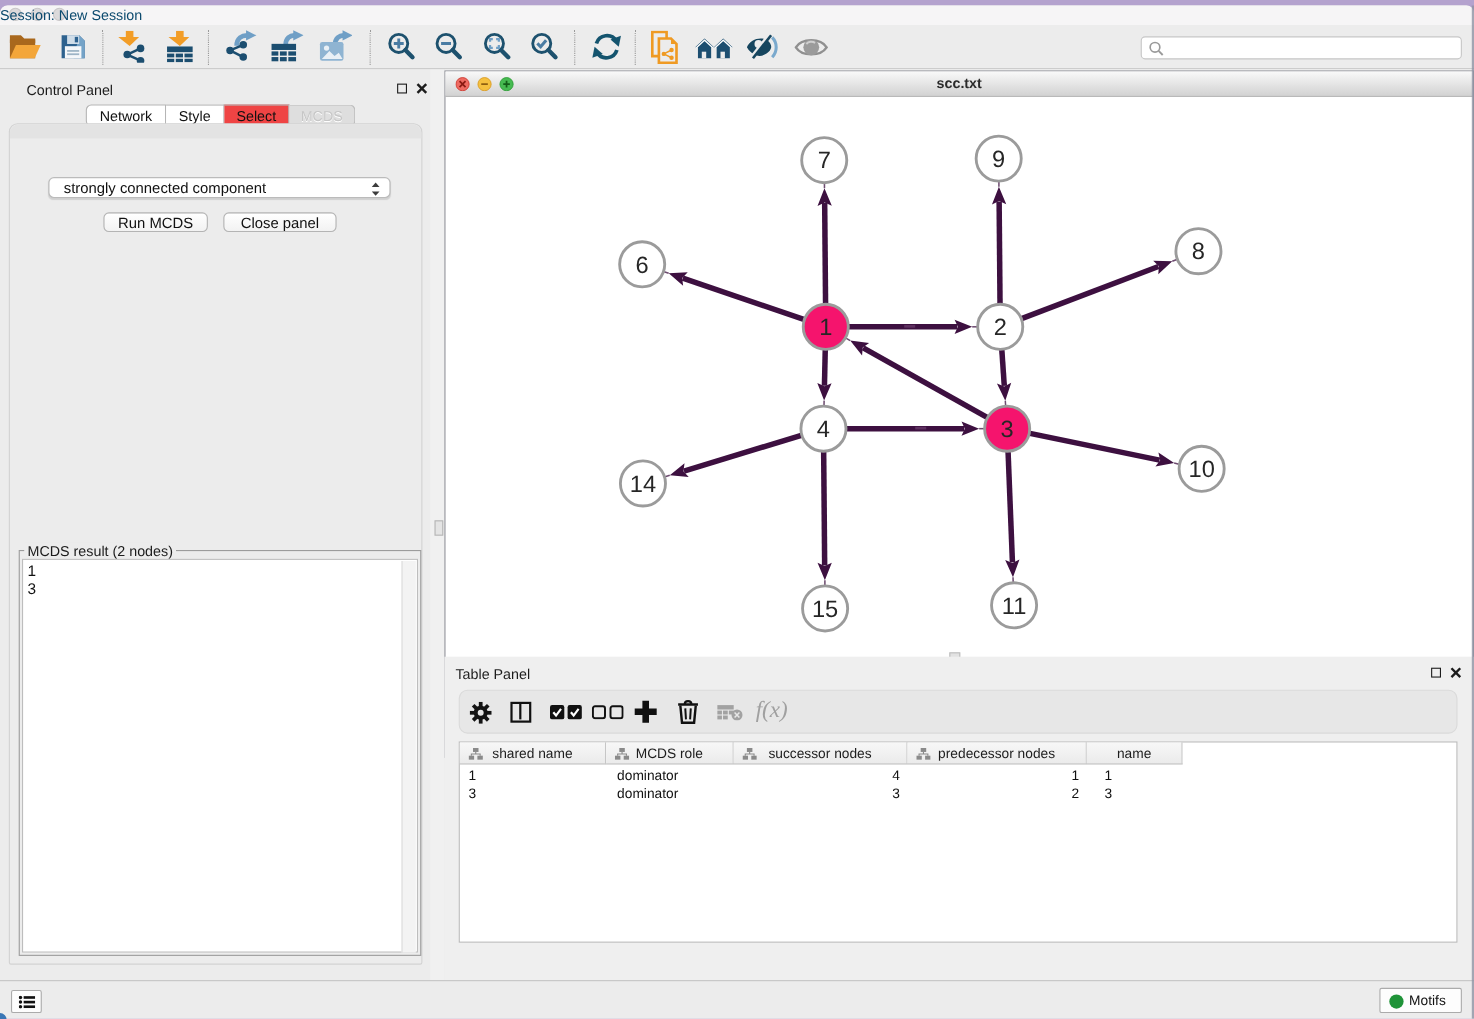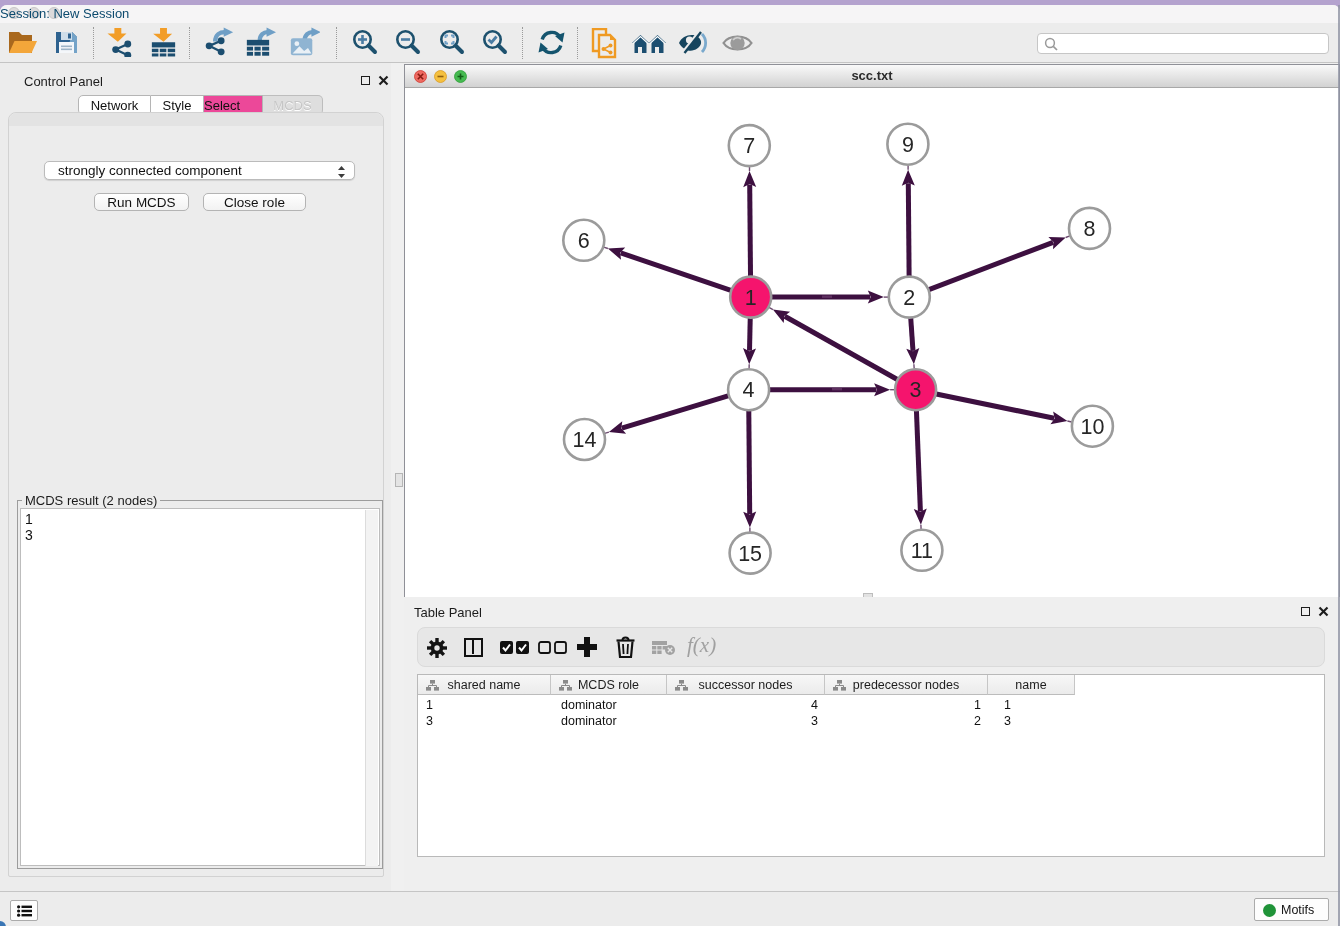--- a/index.html
+++ b/index.html
@@ -190,36 +190,36 @@
     <svg class="abs" style="left:378px;top:12px" width="11" height="11" viewBox="0 0 11 11">
         <g stroke="#1c1c1c" stroke-width="2.2">
           <line x1="1.5" y1="1.5" x2="9.5" y2="9.5"></line>
           <line x1="9.5" y1="1.5" x2="1.5" y2="9.5"></line>
         </g>
       </svg>
 
     <div class="abs" style="left:78px;top:32px;height:20px;display:flex;font-size:13px">
       <div style="width:73px;background:#fff;border:1px solid #b5b5b5;border-radius:5px 0 0 5px;text-align:center;line-height:19px;color:#111">Network</div>
       <div style="width:53px;background:#fff;border:1px solid #b5b5b5;border-left:none;text-align:center;line-height:19px;color:#111">Style</div>
-      <div style="width:59px;background:#ec4899;border:1px solid #b5b5b5;border-left:none;line-height:19px;color:#111">Select</div>
+      <div style="width:59px;background:#ef4444;border:1px solid #b5b5b5;border-left:none;text-align:center;line-height:19px;color:#111">Select</div>
       <div style="width:60px;background:#dedede;border:1px solid #bdbdbd;border-left:none;border-radius:0 5px 5px 0;text-align:center;line-height:19px;color:#c6c6c6;text-shadow:0 1px 0 #fff">MCDS</div>
     </div>
 
     <div class="abs" style="left:8px;top:49px;width:376px;height:765px;background:#ececec;border:1px solid #d2d2d2;border-radius:8px 8px 2px 2px">
       <div style="position:absolute;left:0;top:0;width:100%;height:13px;background:#e3e3e3;border-radius:8px 8px 0 0"></div>
     </div>
     <div class="abs" style="left:44px;top:98px;width:311px;height:19px;background:#fff;border:1px solid #bbb;border-radius:5px;box-shadow:0 1px 1px rgba(0,0,0,0.12)">
       <div style="position:absolute;left:13px;top:1px;font-size:13.5px;color:#111">strongly connected component</div>
       <svg style="position:absolute;right:7px;top:2.5px" width="11" height="14" viewBox="0 0 11 14">
         <path d="M2 5 L5.5 1 L9 5 Z" fill="#3c3c3c"></path>
           <path d="M2 9 L5.5 13 L9 9 Z" fill="#3c3c3c"></path>
       </svg>
     </div>
     <div class="abs btn" style="left:94px;top:130px;width:95px;height:18px;font-size:13.5px;line-height:17px;color:#111">Run MCDS</div>
-    <div class="abs btn" style="left:203px;top:130px;width:103px;height:18px;font-size:13.5px;line-height:17px;color:#111">Close role</div>
+    <div class="abs btn" style="left:203px;top:130px;width:103px;height:18px;font-size:13.5px;line-height:17px;color:#111">Close panel</div>
 
     <div class="abs" style="left:17px;top:437px;width:366px;height:369px;border:1px solid #9c9c9c"></div>
     <div class="abs" style="left:22px;top:430px;background:#ececec;padding:0 3px;font-size:13px;color:#1b1b1b">MCDS result (2 nodes)</div>
     <div class="abs" style="left:20px;top:445px;width:360px;height:358px;background:#fff;border:1px solid #bdbdbd">
       <div style="position:absolute;right:1px;top:1px;width:13px;height:356px;background:#f3f3f3;border-left:1px solid #dcdcdc"></div>
       <div style="position:absolute;left:4px;top:2px;font-size:14px;color:#111;line-height:16px">1<br>3</div>
     </div>
   </div>
   <div id="vsplit">
     <div style="position:absolute;left:4px;top:410px;width:8px;height:14px;background:#e4e4e4;border:1px solid #b5b5b5"></div>

